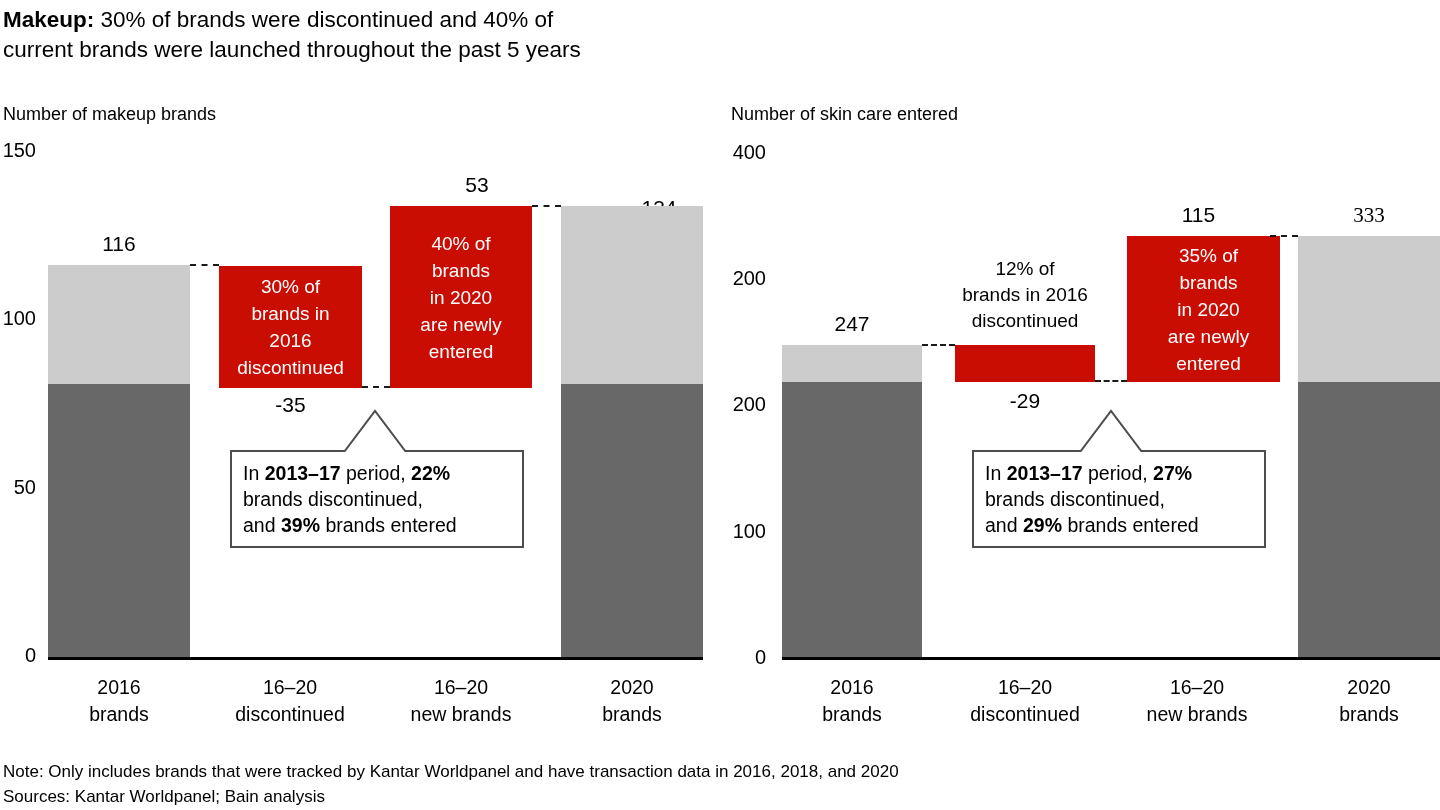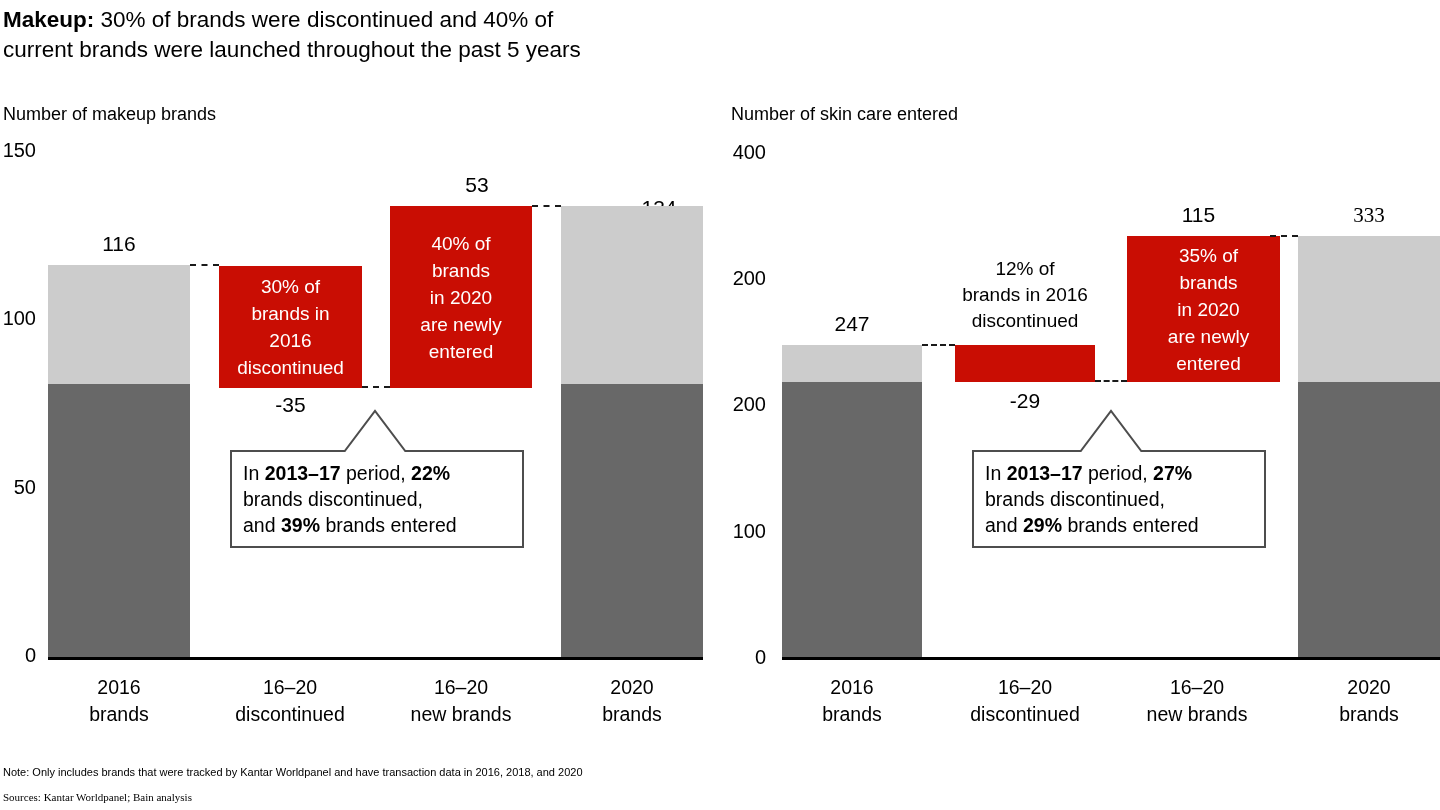--- a/index.html
+++ b/index.html
@@ -17,21 +17,21 @@
   .bartext{white-space:pre-line;text-align:center;color:#fff;font-size:19px;line-height:27px;}
   .vlabel{position:absolute;font-size:21px;text-align:center;line-height:26px;}
   .dash{position:absolute;height:0;border-top:2px dashed #1a1a1a;}
   .axisline{position:absolute;height:3px;background:#000;}
   .xlabel{position:absolute;top:674px;width:170px;font-size:19.5px;line-height:27px;text-align:center;white-space:pre-line;}
   .overlabel{position:absolute;font-size:19px;line-height:26px;text-align:center;white-space:pre-line;}
   .callout{position:absolute;border:2px solid #4d4d4d;background:#fff;padding:8px 11px;
            font-size:19.5px;line-height:26px;white-space:pre-line;}
   .callout b{font-weight:bold;}
   .pointer{position:absolute;z-index:2;}
-  .note{position:absolute;left:3px;font-size:11px;line-height:22px;}
+  .note{position:absolute;left:3px;font-size:17px;line-height:22px;}
 </style>
 </head>
 <body>
 
 <div class="page">
 
   <section class="panel" style="left:0;">
     <h2 class="title" style="left:3px;top:5px;"><span class="b">Makeup:</span><span> 30% of brands were discontinued and 40% of
 current brands were launched throughout the past 5 years</span></h2>
     <div class="subtitle" style="left:3px;">Number of makeup brands</div>
@@ -142,14 +142,14 @@
 
     <svg class="pointer" style="left:359px;top:409px;" width="64" height="43" viewBox="0 0 64 43">
       <path d="M1,43 L32,2 L63,43" fill="#ffffff" stroke="#4d4d4d" stroke-width="2"></path>
     </svg>
     <div class="callout" style="left:252px;top:450px;width:268px;"><span>In </span><b>2013–17</b><span> period, </span><b>27%</b><span>
 brands discontinued,
 and </span><b>29%</b><span> brands entered</span></div>
   </section>
 
   <div class="note" style="top:761px;">Note: Only includes brands that were tracked by Kantar Worldpanel and have transaction data in 2016, 2018, and 2020</div>
-  <div class="note" style="top:786px;font-family:Liberation Serif, serif;">Sources: Kantar Worldpanel; Bain analysis</div>
+  <div class="note" style="top:786px;">Sources: Kantar Worldpanel; Bain analysis</div>
 </div>
 
 </body></html>

